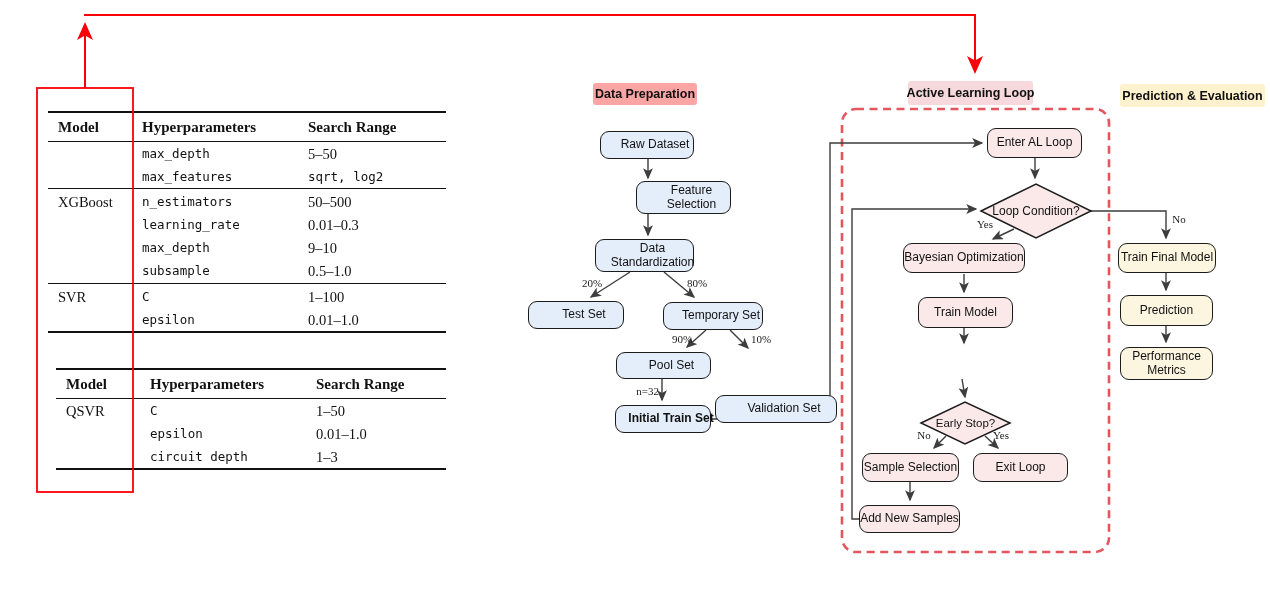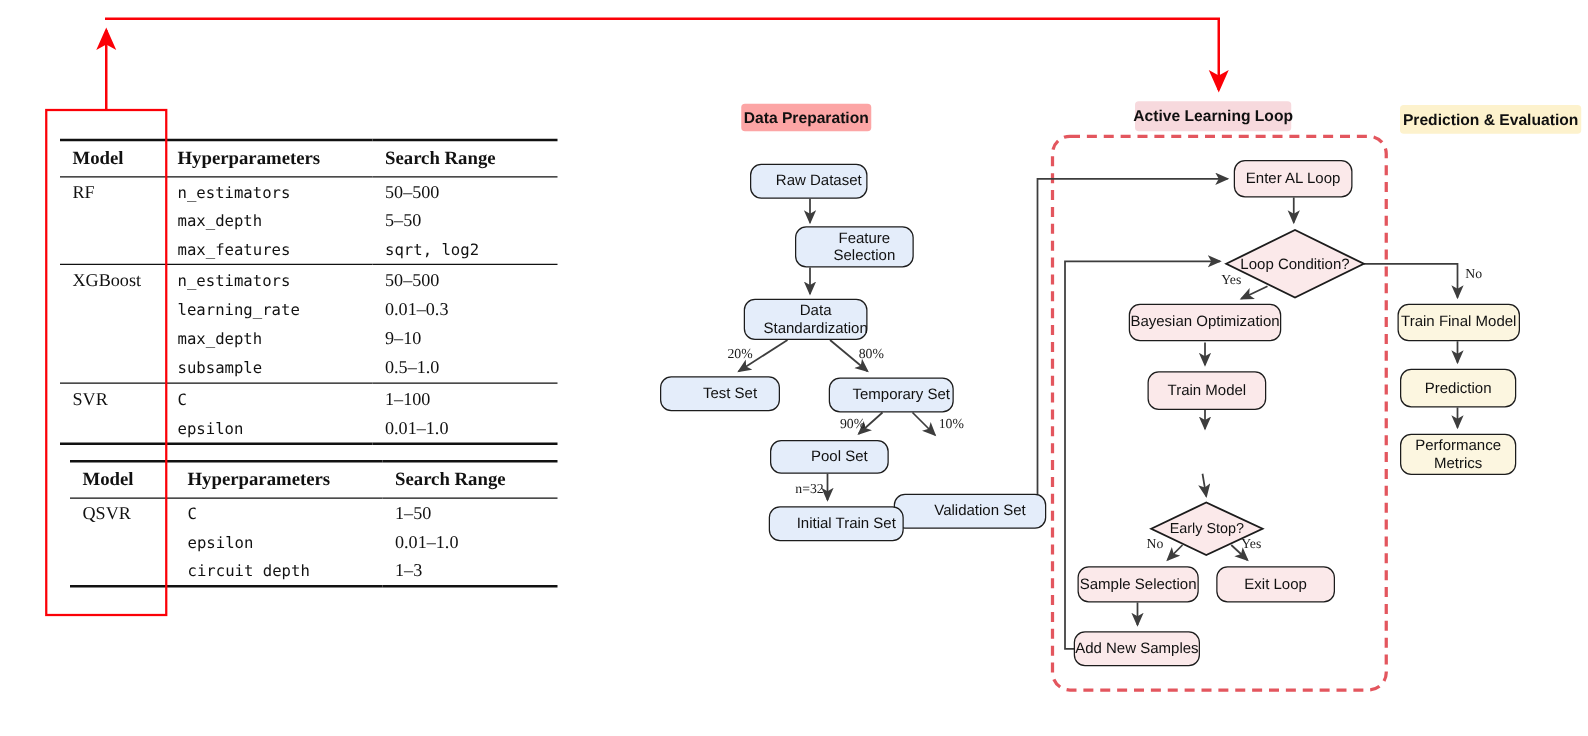--- a/index.html
+++ b/index.html
@@ -64,25 +64,20 @@
           <col style="width:148px">
         </colgroup>
       <thead>
         <tr>
           <th>Model</th>
           <th>Hyperparameters</th>
           <th>Search Range</th>
         </tr>
       </thead>
       <tbody>
-        <tr>
-          <td>RF</td>
-          <td class="mono">n_estimators</td>
-          <td>50–500</td>
-        </tr>
         <tr>
           <td></td>
           <td class="mono">max_depth</td>
           <td>5–50</td>
         </tr>
         <tr>
           <td></td>
           <td class="mono">max_features</td>
           <td class="mono">sqrt, log2</td>
         </tr>
@@ -201,21 +196,21 @@
   <div class="seclabel" style="left:908px;top:81px;width:125px;height:24px;background:#f7d9dd;">Active Learning Loop</div>
   <div class="seclabel" style="left:1120px;top:84px;width:145px;height:23px;background:#fdf2cd;">Prediction &amp; Evaluation</div>
 
   <div class="node blue" style="left:600px;top:131px;width:94px;height:28px;">Raw Dataset</div>
   <div class="node blue wrap" style="left:597px;top:181px;width:95px;height:33px;margin-left:39px;">Feature Selection</div>
   <div class="node blue wrap" style="left:595px;top:239px;width:99px;height:33px;">Data Standardization</div>
   <div class="node blue" style="left:528px;top:301px;width:96px;height:28px;">Test Set</div>
   <div class="node blue" style="left:663px;top:302px;width:100px;height:28px;">Temporary Set</div>
   <div class="node blue" style="left:616px;top:352px;width:95px;height:27px;">Pool Set</div>
   <div class="node blue" style="left:715px;top:353px;width:122px;height:28px;margin-top:42px;">Validation Set</div>
-  <div class="node blue" style="left:615px;top:405px;width:108px;height:28px;">Initial Train Set</div>
+  <div class="node blue" style="left:615px;top:405px;width:96px;height:28px;font-weight:bold;">Initial Train Set</div>
 
   <div class="node pink" style="left:987px;top:128px;width:95px;height:30px;">Enter AL Loop</div>
   <div class="node pink" style="left:903px;top:243px;width:122px;height:30px;">Bayesian Optimization</div>
   <div class="node pink" style="left:918px;top:297px;width:95px;height:31px;">Train Model</div>
   <div class="node pink" style="left:862px;top:453px;width:97px;height:29px;">Sample Selection</div>
   <div class="node pink" style="left:973px;top:453px;width:95px;height:29px;">Exit Loop</div>
   <div class="node pink" style="left:859px;top:505px;width:101px;height:28px;">Add New Samples</div>
 
   <div class="dlabel" style="left:981px;top:204px;width:110px;">Loop Condition?</div>
   <div class="dlabel" style="left:921px;top:417px;width:89px;font-size:11.5px;">Early Stop?</div>

